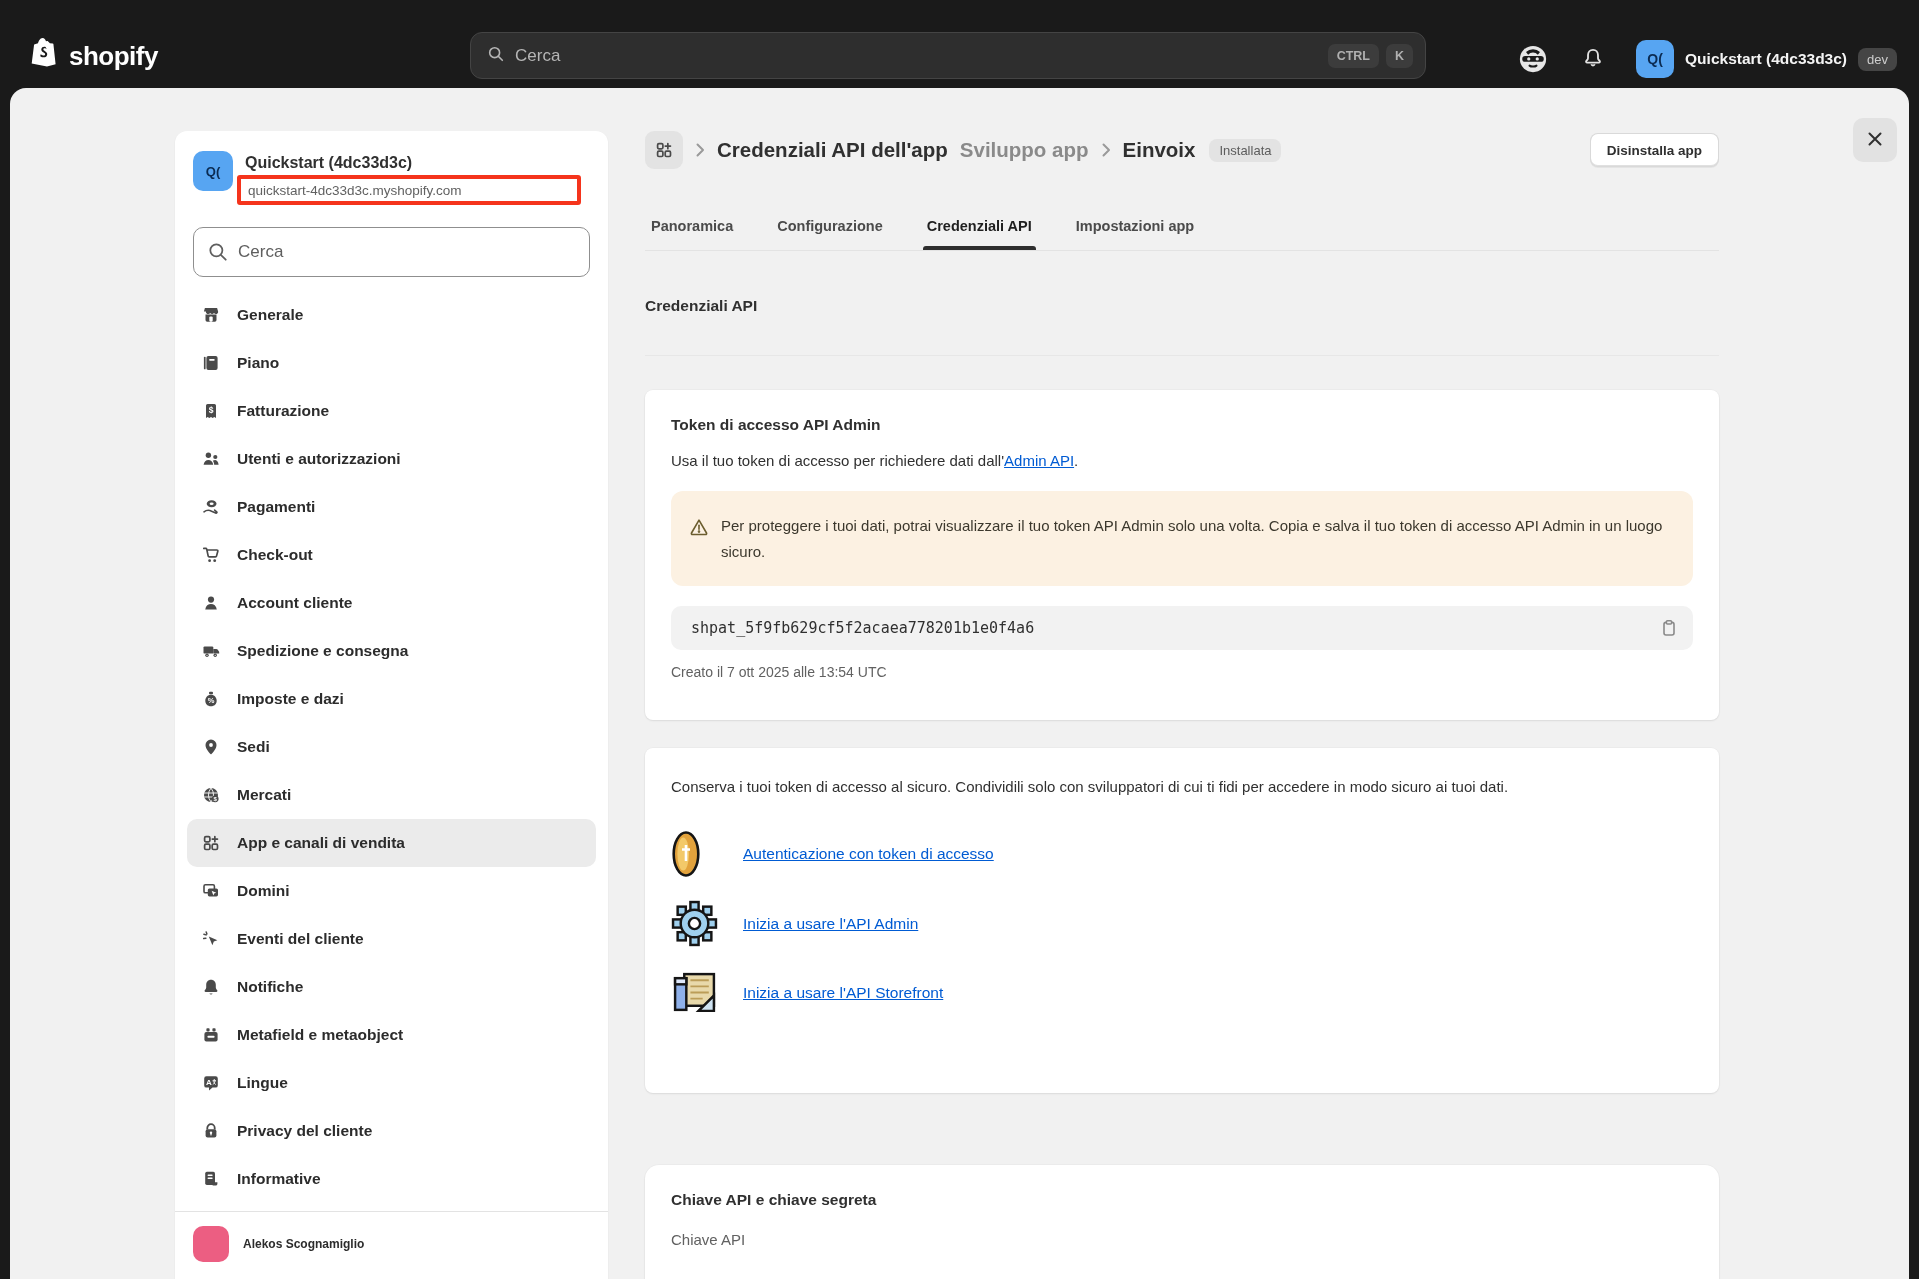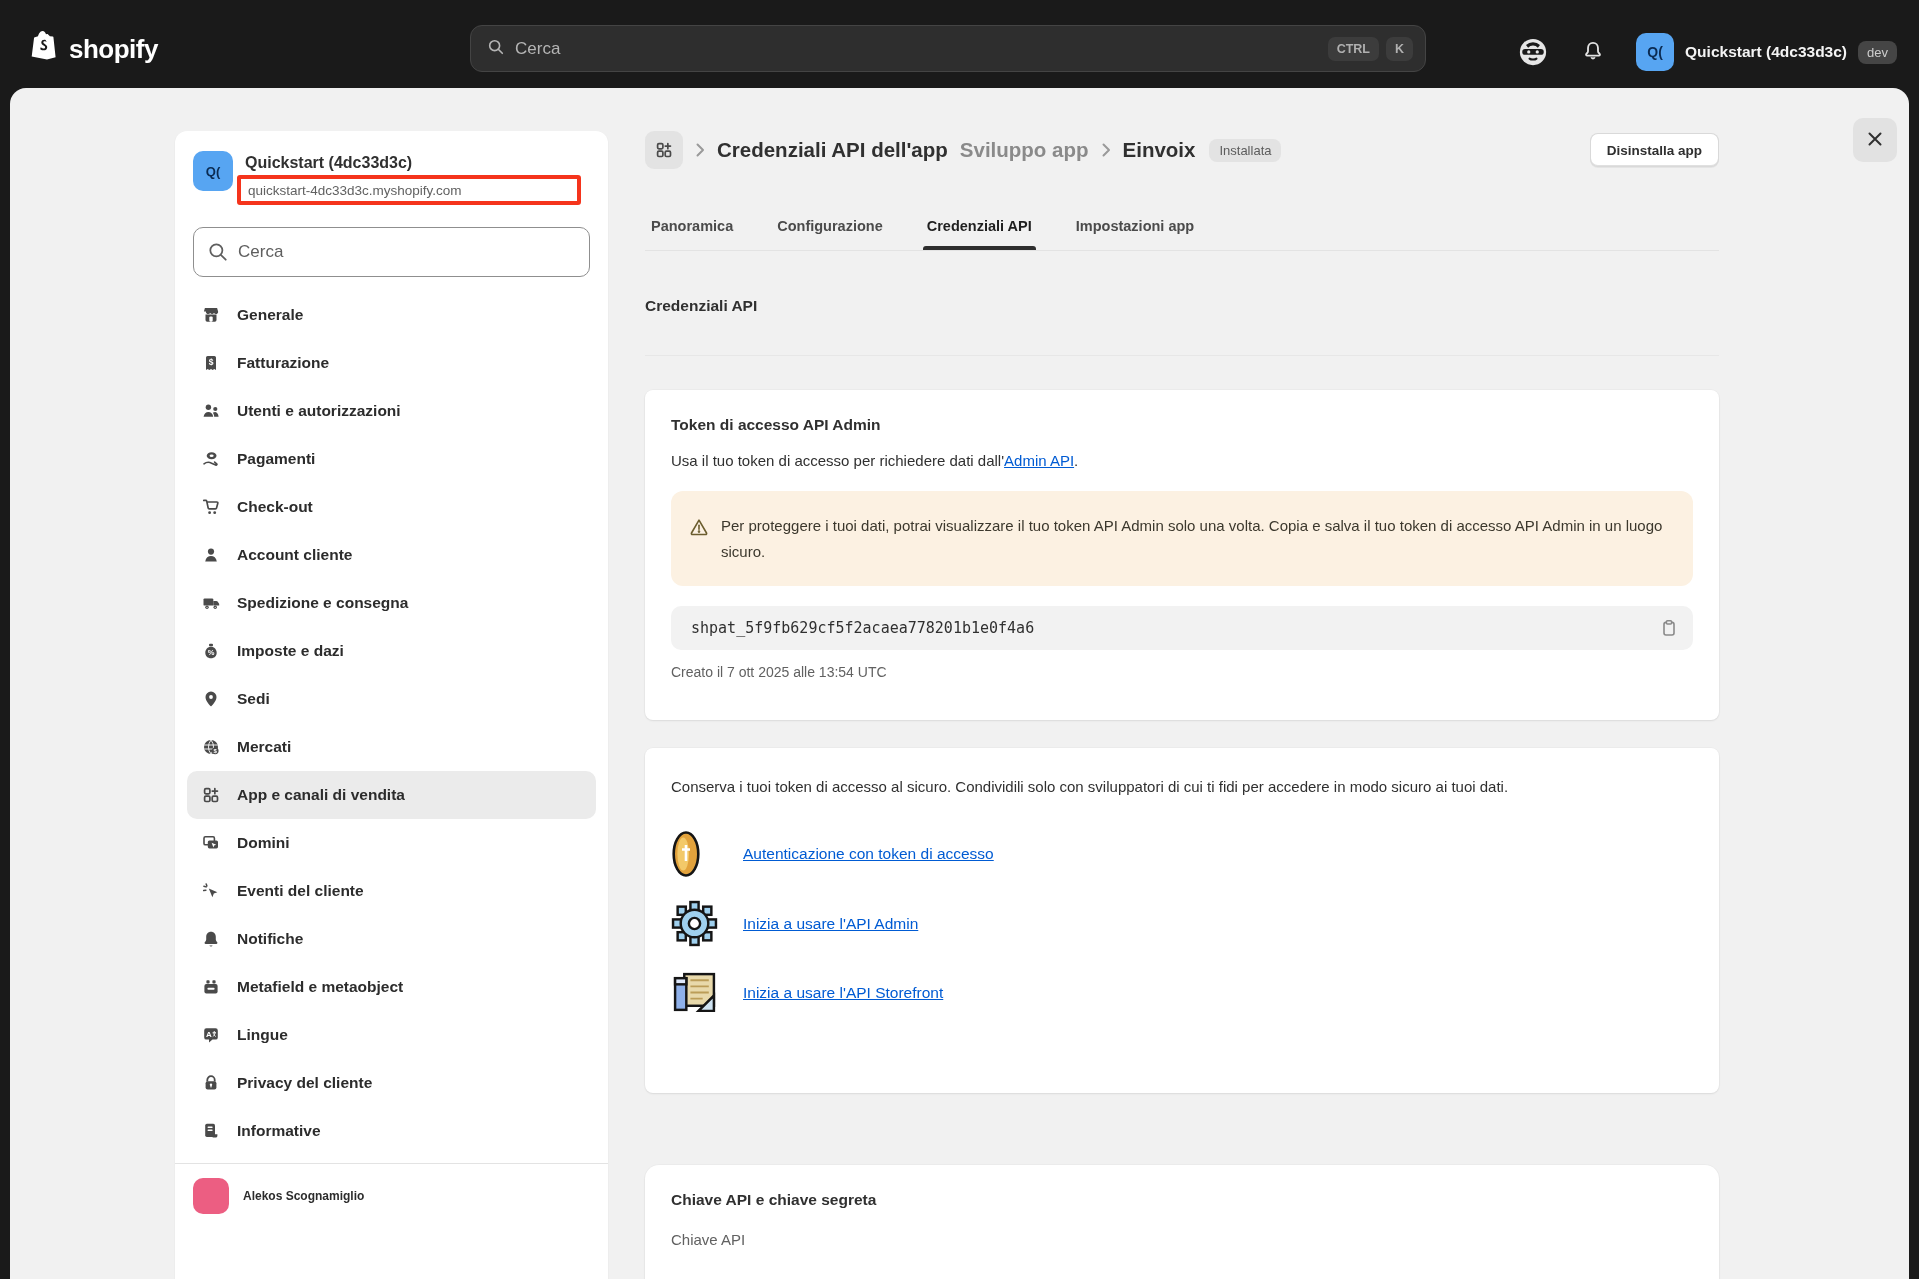--- a/index.html
+++ b/index.html
@@ -1,21 +1,21 @@
 <!DOCTYPE html>
 <html><head>
 <meta charset="utf-8">
 <style>
   * { margin:0; padding:0; box-sizing:border-box; }
   html,body { width:1919px; height:1279px; overflow:hidden; background:#1a1a1a;
     font-family:"Liberation Sans", sans-serif; }
   .page { position:relative; width:1919px; height:1279px; background:#1a1a1a; }
 
   
-  .topbar { position:absolute; top:8px; left:0; right:0; height:104px; background:#1a1a1a; }
+  .topbar { position:absolute; top:15px; left:0; right:0; height:104px; background:#1a1a1a; }
   .brand { position:absolute; left:30px; top:22px; display:flex; align-items:center; gap:9px; }
   .brand-word { color:#fff; font-size:26px; font-weight:800; letter-spacing:-0.5px; }
   .top-search { position:absolute; left:470px; top:17px; width:956px; height:47px;
     background:#2e2e2e; border:1px solid #444; border-radius:12px;
     display:flex; align-items:center; padding:0 12px 0 16px; cursor:pointer; }
   .top-search .ph { color:#b5b5b5; font-size:17px; margin-left:10px; flex:1; }
   .kbd { background:#3c3c3c; color:#b0b0b0; border-radius:7px; font-size:12.5px;
     padding:5px 9px; margin-left:7px; font-weight:600; }
   .top-right { position:absolute; right:22px; top:0; height:88px; display:flex; align-items:center; gap:26px; }
   .top-iconbtn { width:34px; height:34px; display:flex; align-items:center; justify-content:center; cursor:pointer; }
@@ -198,20 +198,28 @@
       </div>
 
       <nav class="sb-menu">
         <div class="sb-item">
           <svg class="si" viewBox="0 0 20 20" fill="#4a4a4a">
               <path d="M2.9 6.4 3.9 3h12.2l1 3.4c.3 1.5-.8 2.6-2.2 2.6-.8 0-1.5-.4-1.9-1-.4.6-1.1 1-1.9 1s-1.5-.4-1.9-1c-.4.6-1.1 1-1.9 1-1.4 0-2.7-1.1-2.4-2.6z"></path>
               <path d="M4.5 9.6h11V15a1.7 1.7 0 0 1-1.7 1.7H6.2A1.7 1.7 0 0 1 4.5 15z"></path>
               <rect x="8.3" y="11.4" width="3.4" height="5.3" rx="1.1" fill="#fff"></rect>
             </svg>
           <span class="lbl">Generale</span>
+        </div>
+        <div class="sb-item">
+          <svg class="si" viewBox="0 0 20 20" fill="#4a4a4a">
+              <rect x="5.4" y="3" width="11.2" height="14" rx="2"></rect>
+              <rect x="2.9" y="3.7" width="1.7" height="12.6" rx=".85"></rect>
+              <rect x="8.1" y="6" width="5.6" height="1.7" rx=".85" fill="#fff"></rect>
+            </svg>
+          <span class="lbl">Piano</span>
         </div>
         <div class="sb-item">
           <svg class="si" viewBox="0 0 20 20" fill="#4a4a4a">
               <path d="M5 4.6A1.6 1.6 0 0 1 6.6 3h6.8A1.6 1.6 0 0 1 15 4.6V17l-1.7-1-1.65 1-1.65-1L8.35 17l-1.7-1L5 17z"></path>
               <text x="10" y="11.8" font-size="8.5" font-weight="700" fill="#fff" text-anchor="middle">$</text>
             </svg>
           <span class="lbl">Fatturazione</span>
         </div>
         <div class="sb-item">
           <svg class="si" viewBox="0 0 20 20" fill="#4a4a4a">

